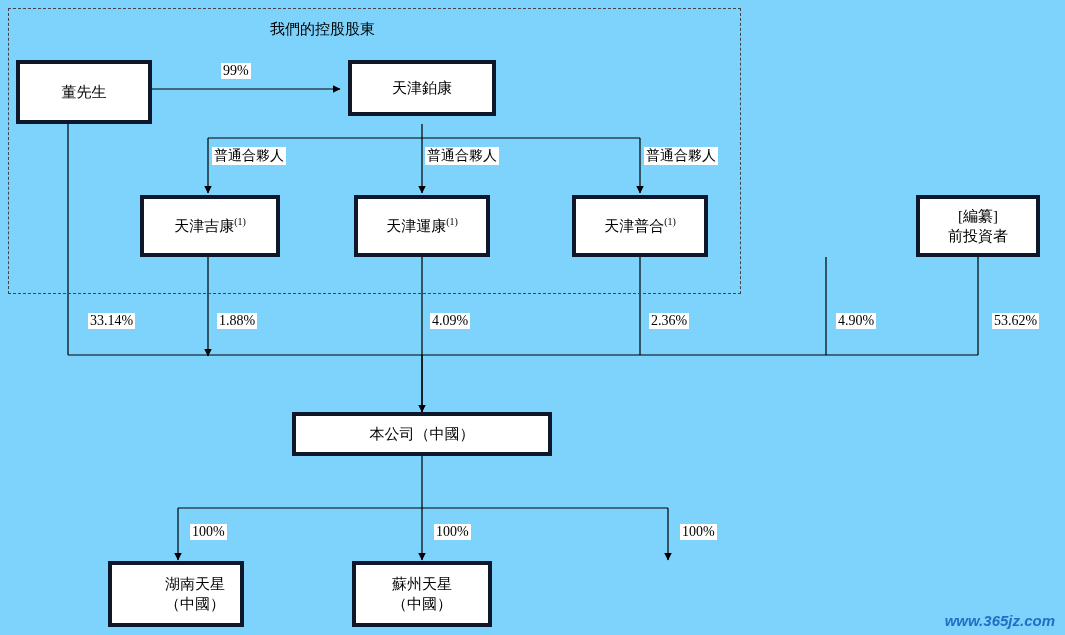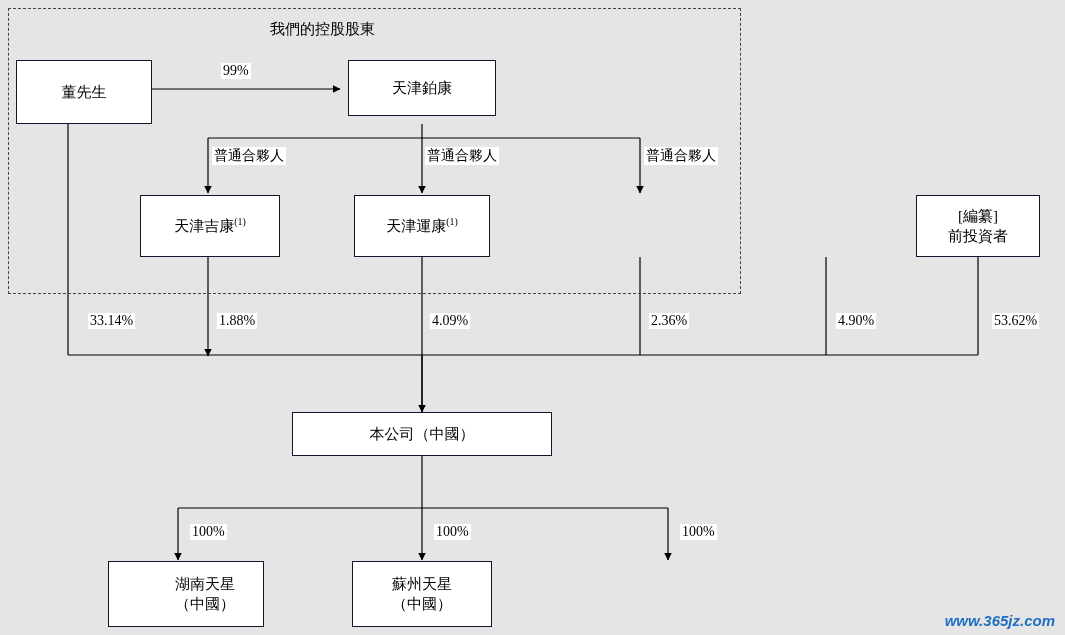--- a/index.html
+++ b/index.html
@@ -9,33 +9,33 @@
   }
   body {
     font-family: "Liberation Serif", "DejaVu Serif", serif;
     color: #000000;
   }
   #stage {
     position: relative;
     width: 1065px;
     height: 635px;
     overflow: hidden;
-    background: #e5e5e5;
+    background: #7dd3fc;
   }
   #wires {
     position: absolute;
     left: 0;
     top: 0;
     width: 1065px;
     height: 635px;
   }
   .node {
     position: absolute;
     box-sizing: border-box;
-    border: 1px solid #0f172a;
+    border: 4px solid #0f172a;
     background: #ffffff;
     display: flex;
     flex-direction: column;
     align-items: center;
     justify-content: center;
     text-align: center;
     font-size: 15px;
     line-height: 1.35;
     z-index: 3;
   }
@@ -138,32 +138,35 @@
   </div>
 
   <div class="node" style="left:140px; top:195px; width:140px; height:62px;">
     <span><span>天津吉康</span><span class="sup">(1)</span></span>
   </div>
 
   <div class="node" style="left:354px; top:195px; width:136px; height:62px;">
     <span><span>天津運康</span><span class="sup">(1)</span></span>
   </div>
 
+  <div class="node" style="left:572px; top:195px; width:136px; height:62px;">
+    <span><span>天津普合</span><span class="sup">(1)</span></span>
+  </div>
 
 
   <div class="node" style="left:916px; top:195px; width:124px; height:62px;">
     <span class="bracket">[編纂]</span>
     <span class="line2">前投資者</span>
   </div>
 
   <div class="node" style="left:292px; top:412px; width:260px; height:44px;">
     <span>本公司（中國）</span>
   </div>
 
-  <div class="node" style="left:108px; top:561px; width:156px; height:66px;padding-left:38px;">
+  <div class="node" style="left:108px; top:561px; width:136px; height:66px;padding-left:38px;">
     <span>湖南天星</span>
     <span class="line2">（中國）</span>
   </div>
 
   <div class="node" style="left:352px; top:561px; width:140px; height:66px;">
     <span>蘇州天星</span>
     <span class="line2">（中國）</span>
   </div>
 
 

